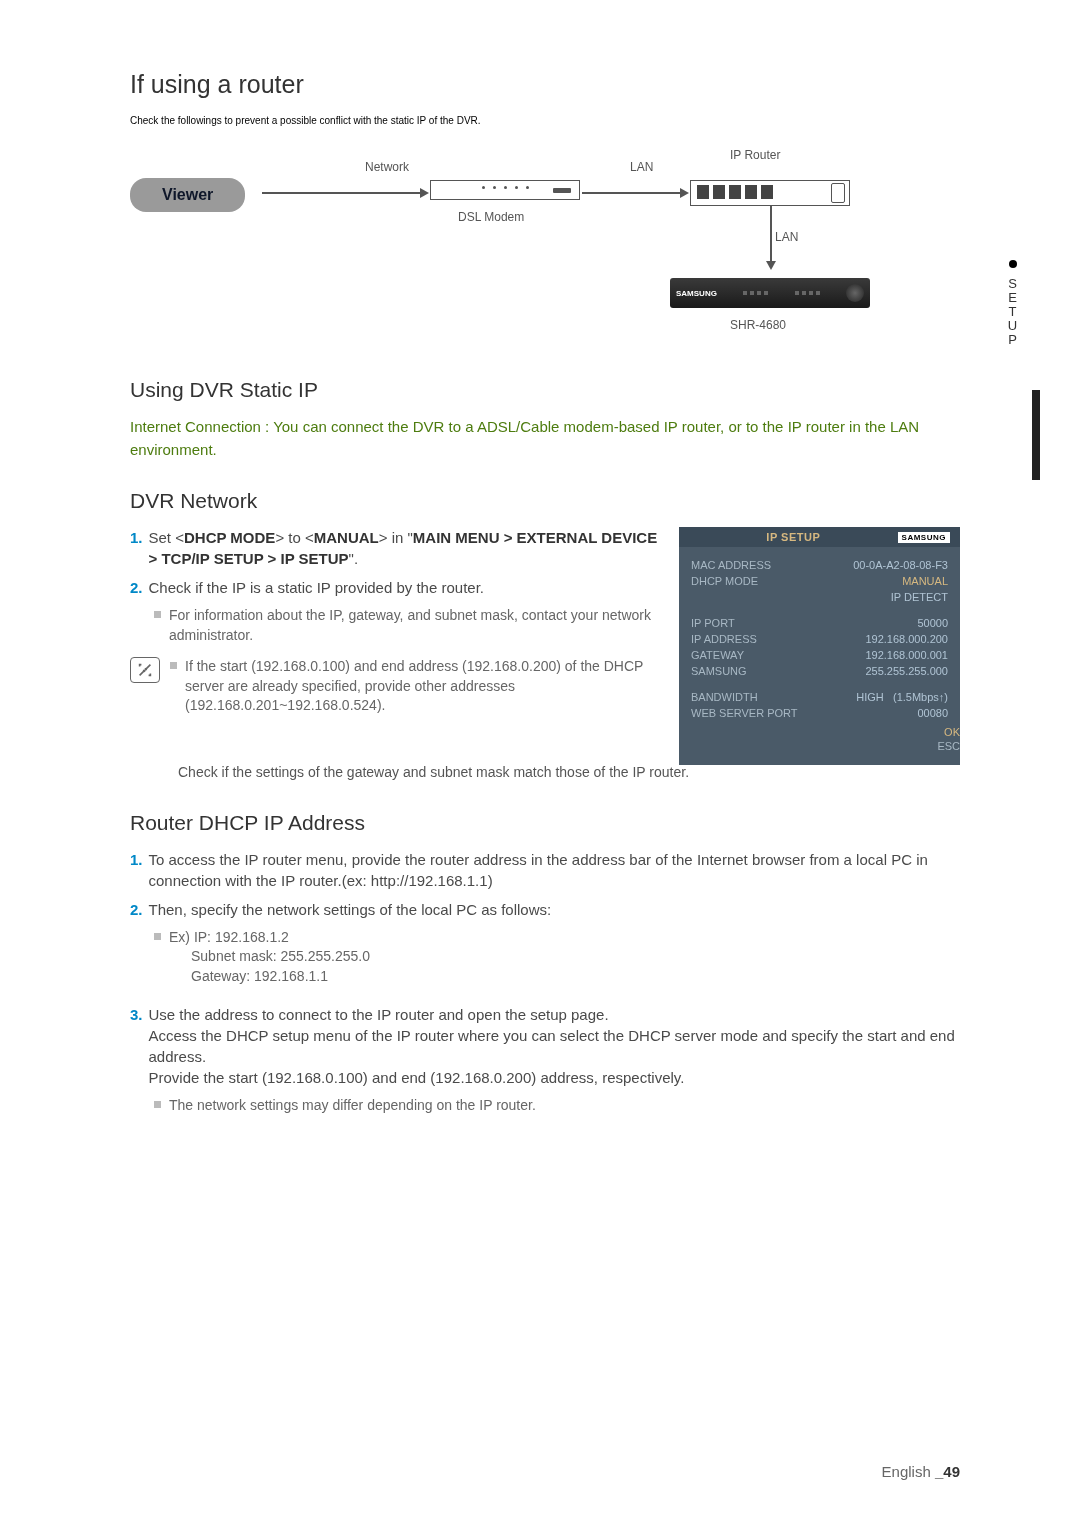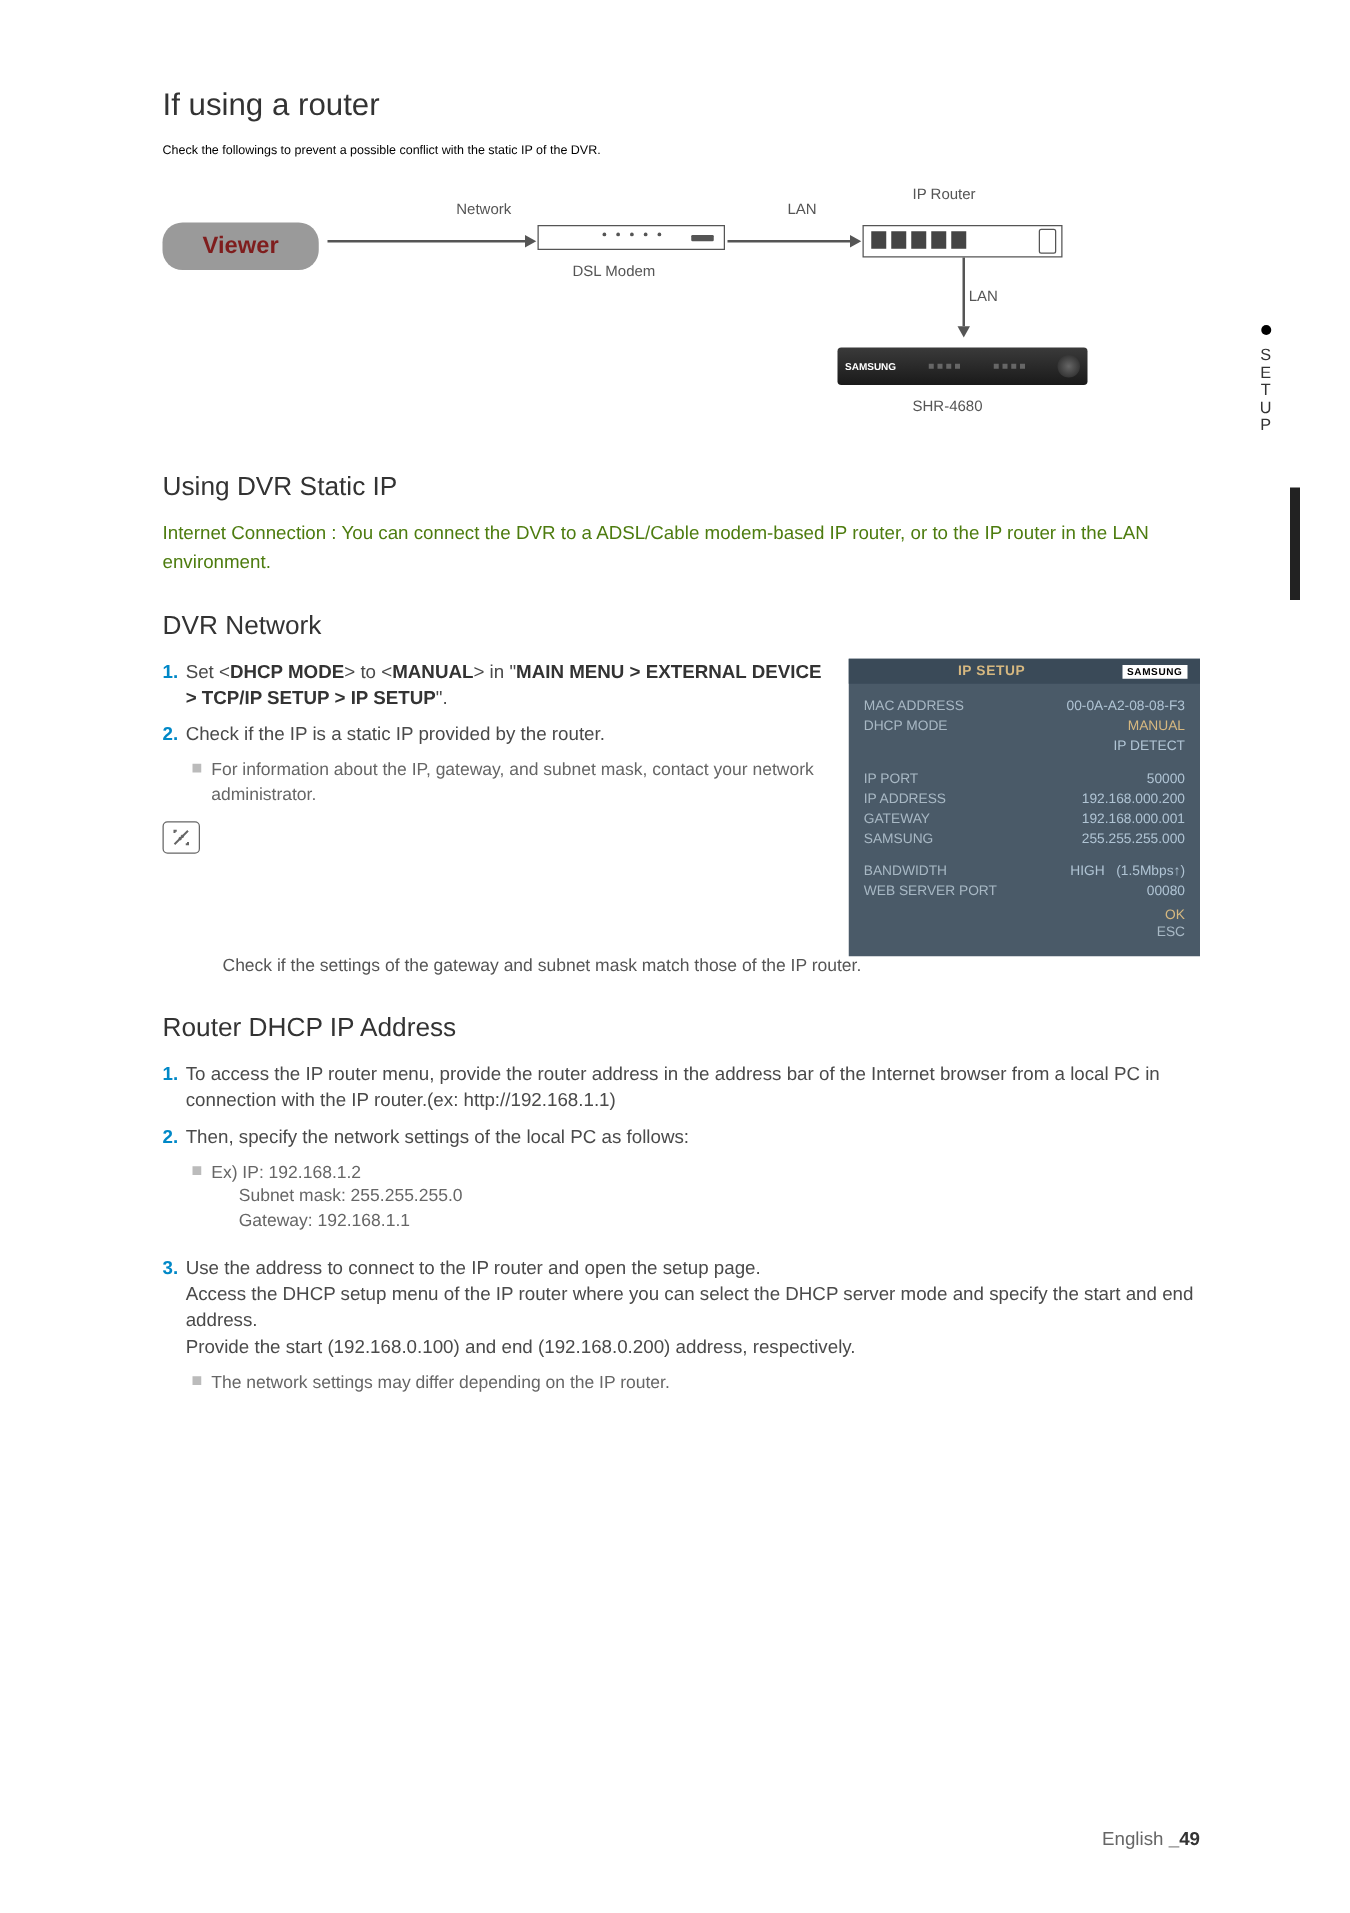--- a/index.html
+++ b/index.html
@@ -4,21 +4,21 @@
 <style>
 * { box-sizing: border-box; margin: 0; padding: 0; }
 body { font-family: Arial, Helvetica, sans-serif; background: #fff; width: 1080px; height: 1530px; position: relative; padding: 70px 120px 50px 130px; color: #4a4a4a; }
 .side-tab { position: absolute; right: 60px; top: 260px; display: flex; flex-direction: column; align-items: center; }
 .dot { width: 8px; height: 8px; background: #000; border-radius: 50%; margin-bottom: 8px; }
 .side-tab-text { writing-mode: vertical-rl; text-orientation: upright; font-size: 13px; letter-spacing: -1px; color: #333; font-weight: 500; }
 .black-bar { position: absolute; right: 40px; top: 390px; width: 8px; height: 90px; background: #222; }
 h2 { font-size: 25px; font-weight: 400; color: #333; margin-bottom: 16px; }
 .intro { font-size: 10px; color: #000000; margin-bottom: 22px; }
 .diagram { position: relative; height: 200px; margin-bottom: 30px; }
-.viewer-pill { background: #9a9a9a; color: #7f1d1d; border-radius: 16px; padding: 8px 32px; position: absolute; left: 0; top: 30px; font-size: 19px; font-weight: bold; }
+.viewer-pill { background: #9a9a9a; color: #0f172a; border-radius: 16px; padding: 8px 32px; position: absolute; left: 0; top: 30px; font-size: 16px; font-weight: bold; }
 .network-label, .lan-label, .modem-label, .iprouter-label, .shr-label, .lan2-label { position: absolute; font-size: 12px; color: #555; }
 .network-label { left: 235px; top: 12px; }
 .lan-label { left: 500px; top: 12px; }
 .arrow-line { position: absolute; height: 1.5px; background: #555; }
 .arrow-head { position: absolute; width: 0; height: 0; border-top: 5px solid transparent; border-bottom: 5px solid transparent; border-left: 9px solid #555; }
 .modem-box { position: absolute; left: 300px; top: 32px; width: 150px; height: 20px; border: 1.5px solid #555; }
 .modem-dots { display: flex; justify-content: center; gap: 8px; padding-top: 5px; }
 .mdot { width: 3px; height: 3px; background: #555; border-radius: 50%; }
 .modem-slot { position: absolute; right: 8px; top: 7px; width: 18px; height: 5px; background: #555; border-radius: 1px; }
 .router-box { position: absolute; left: 560px; top: 32px; width: 160px; height: 26px; border: 1.5px solid #555; }
@@ -51,21 +51,21 @@
 .note-icon { width: 30px; height: 26px; border: 1.5px solid #666; border-radius: 4px; display: flex; align-items: center; justify-content: center; flex-shrink: 0; }
 .note-icon svg { stroke: #666; fill: none; stroke-width: 1.8; }
 
 .ipsetup-box { width: 281px; background: #4a5a68; color: #a8b8c4; font-size: 11px; padding: 0 0 12px 0; flex-shrink: 0; }
 .ip-header { display: flex; justify-content: space-between; align-items: center; background: #3a4a58; padding: 4px 10px; font-weight: bold; font-size: 11px; letter-spacing: 0.5px; }
 .samsung { background: #fff; color: #000; font-size: 8px; padding: 1px 4px; }
 .ip-row { display: flex; justify-content: space-between; padding: 2px 12px; }
 .ip-section { margin-top: 10px; }
 .ip-right { text-align: right; color: #b0c4d4; }
 .ip-yellow { color: #d6b880; }
-.ok-esc { text-align: right; padding-right: 12px; margin-top: 4px; line-height: 14px; }
+.ok-esc { text-align: right; margin-top: 4px; line-height: 14px; }
 
 .under-note { font-size: 14px; color: #555; margin-left: 48px; margin-top: -2px; margin-bottom: 20px; line-height: 1.4; }
 
 .footer { position: absolute; bottom: 50px; right: 120px; font-size: 15px; color: #666; }
 .foot-bold { font-weight: bold; color: #333; }
 </style>
 </head>
 <body>
 
 <div class="side-tab">
@@ -150,20 +150,24 @@
     <div class="bullet">
         <div class="sq"></div>
         <span>For information about the IP, gateway, and subnet mask, contact your network administrator.</span>
       </div>
     <div class="note-row">
       <div class="note-icon">
         <svg width="18" height="18" viewBox="0 0 20 20">
             <path d="M4 16 L16 4 M6 4 L4 4 L4 6 M14 16 L16 16 L16 14 M10 8 L12 10 M8 10 L10 12"></path>
           </svg>
       </div>
+      <div class="bullet" style="margin-left:0">
+          <div class="sq"></div>
+          <span>If the start (192.168.0.100) and end address (192.168.0.200) of the DHCP server are already specified, provide other addresses (192.168.0.201~192.168.0.524).</span>
+        </div>
     </div>
   </div>
 
   <div class="ipsetup-box">
     <div class="ip-header">
       <span></span>
       <span class="ip-yellow">IP SETUP</span>
       <span class="samsung">SAMSUNG</span>
     </div>
     <div class="ip-section">

